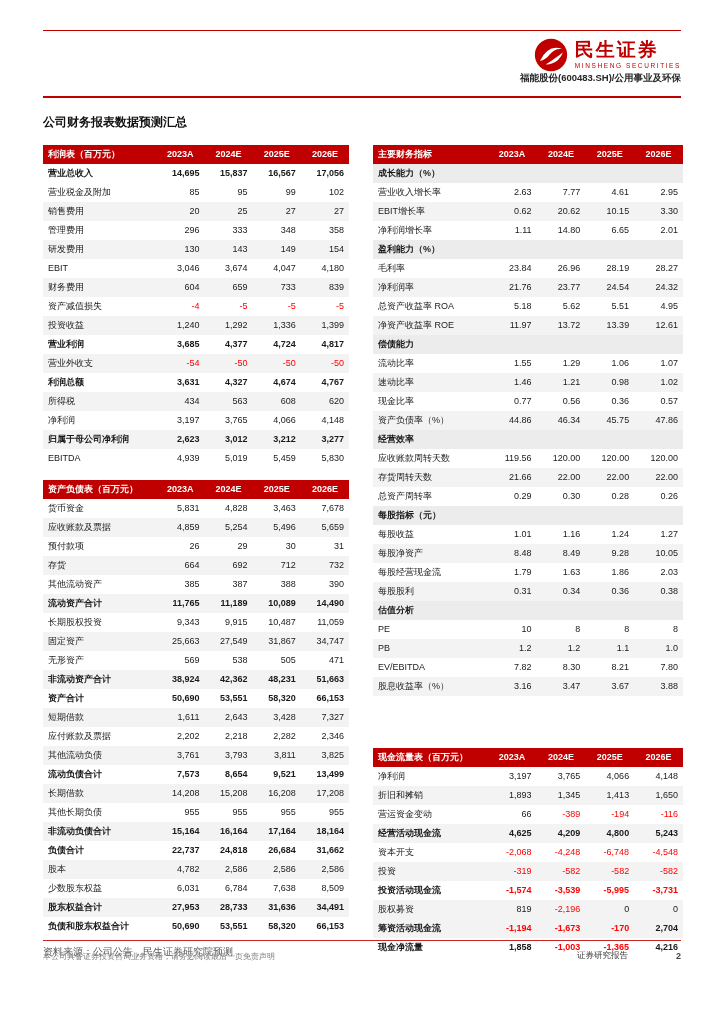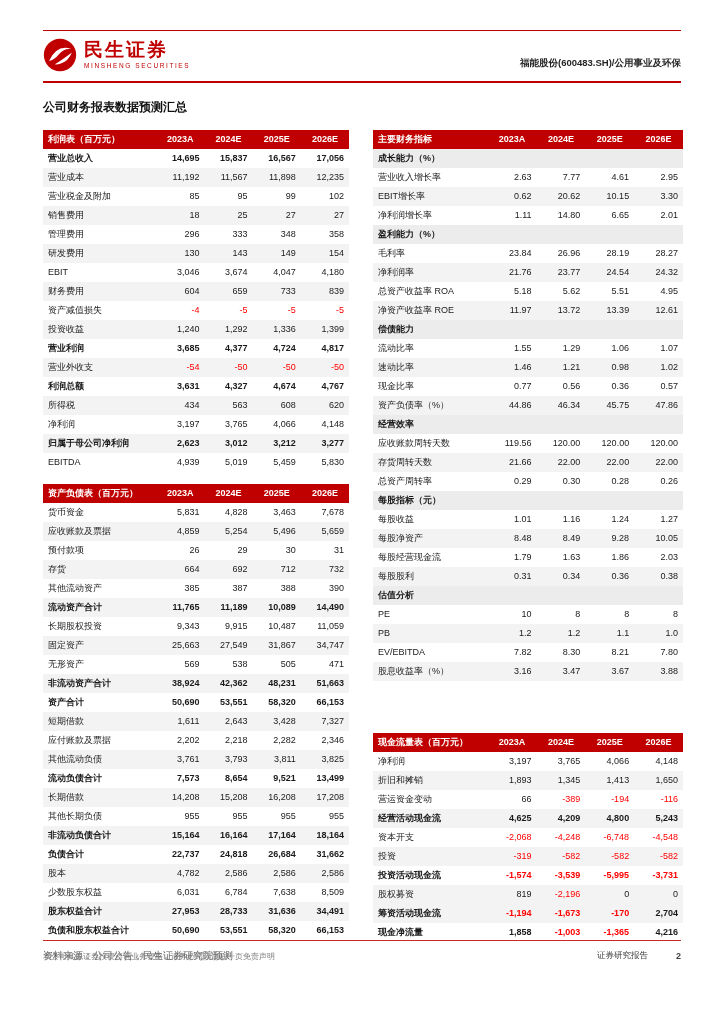--- a/index.html
+++ b/index.html
@@ -9,21 +9,21 @@
     --section:#ECECEC;
   }
   *{margin:0;padding:0;box-sizing:border-box;}
   html,body{background:#fff;}
   body{font-family:"Liberation Sans","DejaVu Sans",sans-serif;color:#1a1a1a;}
   .page{position:relative;width:724px;height:1024px;background:#fff;overflow:hidden;}
 
   
   .top-line{margin:30px 43px 0 43px;height:1px;background:var(--accent);}
   .header{margin:0 43px;display:flex;justify-content:space-between;align-items:flex-end;
-          padding:7px 0 9px 0;border-bottom:2px solid var(--accent);}
+          padding:7px 0 9px 0;border-bottom:2px solid var(--accent);flex-direction:column;}
   .brand{display:flex;align-items:center;gap:7px;}
   .brand-logo{width:34px;height:34px;flex:0 0 auto;}
   .brand-cn{color:var(--accent);font-size:19px;font-weight:bold;letter-spacing:2px;line-height:20px;}
   .brand-en{color:var(--accent);font-size:6.5px;letter-spacing:1.6px;line-height:8px;margin-top:2px;}
   .doc-ref{font-size:9.5px;font-weight:600;color:#262626;padding-bottom:2px;}
 
   
   .page-title{margin:16px 43px 0 43px;font-size:12px;font-weight:bold;color:#111;}
 
   
@@ -47,21 +47,21 @@
   .tbl-balance{margin-top:12px;}
   .tbl-cashflow{margin-top:52px;}
 
   .source-note{margin-top:9px;font-size:10px;color:#595959;}
 
   
   .footer{position:absolute;left:43px;right:43px;top:940px;}
   .footer-line{height:1px;background:var(--accent);opacity:.85;}
   .footer-row{display:flex;justify-content:space-between;align-items:center;margin-top:9px;}
   .footer-left{font-size:8px;color:#7f7f7f;}
-  .footer-right{display:flex;align-items:center;gap:28px;}
+  .footer-right{display:flex;align-items:center;gap:48px;}
   .footer-report{font-size:8.5px;color:#404040;}
   .footer-page{font-size:9px;color:#404040;font-weight:bold;}
 </style>
 </head>
 <body>
 
 <div class="page">
 
   <div class="top-line"></div>
 
@@ -102,37 +102,30 @@
             </tr>
           </thead>
           <tbody>
             <tr class="bold">
               <td class="label">营业总收入</td>
               <td>14,695</td>
               <td>15,837</td>
               <td>16,567</td>
               <td>17,056</td>
             </tr>
-            <tr class="alt">
-              <td class="label">营业成本</td>
-              <td>11,192</td>
-              <td>11,567</td>
-              <td>11,898</td>
-              <td>12,235</td>
-            </tr>
             <tr>
               <td class="label">营业税金及附加</td>
               <td>85</td>
               <td>95</td>
               <td>99</td>
               <td>102</td>
             </tr>
             <tr class="alt">
               <td class="label">销售费用</td>
-              <td>18</td>
+              <td>20</td>
               <td>25</td>
               <td>27</td>
               <td>27</td>
             </tr>
             <tr>
               <td class="label">管理费用</td>
               <td>296</td>
               <td>333</td>
               <td>348</td>
               <td>358</td>

